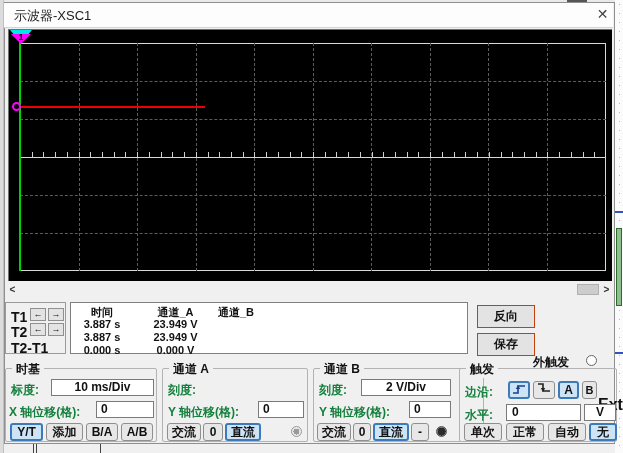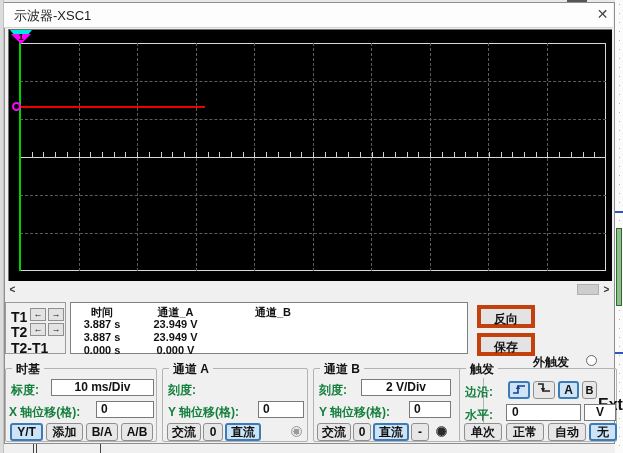--- a/index.html
+++ b/index.html
@@ -44,22 +44,22 @@
   .hs-thumb { left:577px; top:284px; width:22px; height:11px; background:#cdcdcd; border:1px solid #b0b0b0; cursor:pointer; }
 
   
   .cursor-box { left:5px; top:302px; width:61px; height:52px; border:1px solid #9a9a9a; background:#f0f0f0; }
   .cb-label { font-size:14px; font-weight:bold; color:#111; }
   .arrow-btn { width:16px; height:13px; background:#e3e3e3; border:1px solid #8f8f8f; font-size:9px; line-height:11px; text-align:center; color:#111; cursor:pointer; }
   .meas-table { left:70px; top:302px; width:398px; height:52px; background:#fff; border:1px solid #7f7f7f; }
   .mt-row { position:absolute; left:0; width:100%; height:13px; display:flex; font-size:11px; font-weight:bold; color:#111; }
   .mt-c1 { width:62px; text-align:center; }
   .mt-c2 { width:85px; text-align:center; }
-  .mt-c3 { width:110px; text-align:center; }
-  .side-btn { left:477px; width:58px; height:23px; background:#e3e3e3; border:4px solid #c2410c;
+  .mt-c3 { width:110px; text-align:left; }
+  .side-btn { left:477px; width:58px; height:23px; background:#e3e3e3; border:1px solid #c2410c;
     font-size:12px; font-weight:bold; color:#111; text-align:center; line-height:21px; cursor:pointer; }
   .ext-label { left:533px; top:354px; font-size:12px; font-weight:bold; color:#111; }
   .radio { width:11px; height:11px; border-radius:50%; background:#fff; border:1px solid #666; }
 
   
   .gbox { top:368px; height:74px; border:1px solid #b3b3b3; border-radius:2px; }
   .gbox-title { position:absolute; top:-8px; left:6px; background:#f0f0f0; padding:0 4px; font-size:12px; font-weight:bold; color:#111; }
   .flabel { font-size:12px; font-weight:bold; color:#15803d; }
   .tbox { background:#fff; border:1px solid #7a7a7a; font-size:12px; font-weight:bold; color:#111; height:17px; line-height:15px; }
   .btn { height:18px; background:#e7e7e7; border:1px solid #8f8f8f; border-radius:3px;

